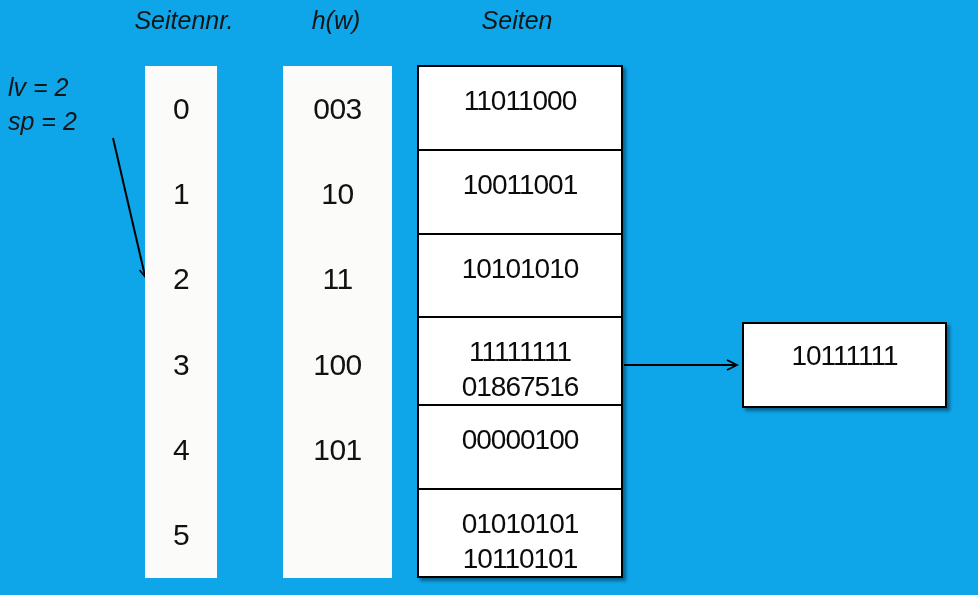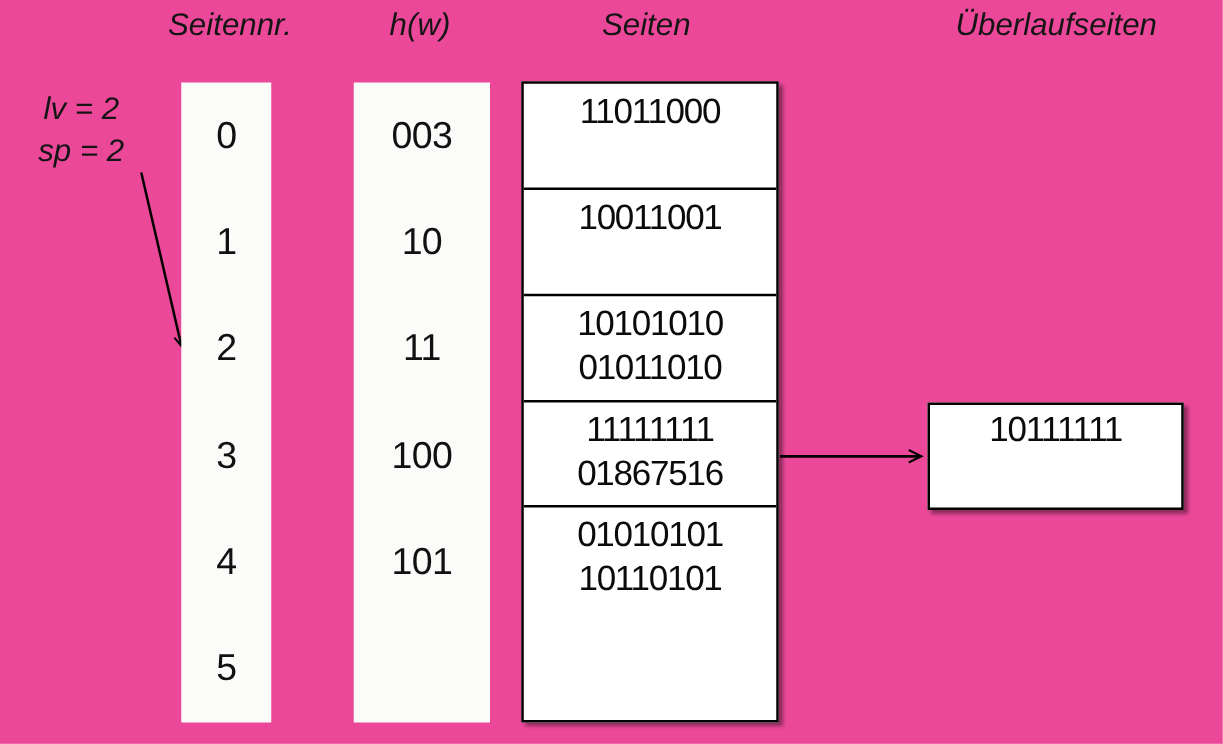--- a/index.html
+++ b/index.html
@@ -4,21 +4,21 @@
 <style>
   html, body {
     margin: 0;
     padding: 0;
     font-family: "Liberation Sans", sans-serif;
   }
   .canvas {
     position: relative;
     width: 978px;
     height: 595px;
-    background: #ec4899;
+    background: #0ea5e9;
     overflow: hidden;
     color: #111111;
   }
   
   .col-header {
     position: absolute;
     top: 4px;
     height: 32px;
     line-height: 32px;
     text-align: center;
@@ -32,21 +32,21 @@
   .hdr-hw            { left: 256px; width: 160px; font-style: italic; }
   .hdr-seiten        { left: 437px; width: 160px; }
   .hdr-ueberlauf     { left: 735px; width: 220px; }
 
   
   .annotation {
     position: absolute;
     left: 8px;
     top: 70px;
     width: 114px;
-    text-align: center;
+    text-align: left;
     font-size: 25px;
     font-style: italic;
     line-height: 34px;
     color: #151515;
     white-space: nowrap;
   }
 
   
   .strip {
     position: absolute;
@@ -77,21 +77,21 @@
     box-sizing: border-box;
     background: #ffffff;
     border: 2.5px solid #000000;
     box-shadow: 3px 3px 3px rgba(0,0,0,0.40);
     display: grid;
     grid-template-rows: repeat(6, 1fr);
   }
   .page-cell {
     border-bottom: 2px solid #000000;
     box-sizing: border-box;
-    padding-top: 4px;
+    padding-top: 16px;
     text-align: center;
   }
   .page-cell:last-child { border-bottom: none; }
   .bin {
     display: block;
     font-size: 28px;
     line-height: 35px;
     letter-spacing: -1px;
     color: #0b0b0b;
     white-space: nowrap;
@@ -101,38 +101,37 @@
   .overflow-box {
     position: absolute;
     left: 742px;
     top: 322px;
     width: 205px;
     height: 86px;
     box-sizing: border-box;
     background: #ffffff;
     border: 2.5px solid #000000;
     box-shadow: 3px 3px 3px rgba(0,0,0,0.40);
-    padding-top: 2px;
+    padding-top: 14px;
     text-align: center;
   }
 
   
   .arrow-svg { position: absolute; overflow: visible; }
   .arr-split    { left: 100px; top: 128px; }
   .arr-overflow { left: 618px; top: 350px; }
 </style>
 </head>
 <body>
 
 <div class="canvas">
 
   <div class="col-header hdr-seitennr">Seitennr.</div>
   <div class="col-header hdr-hw">h(w)</div>
   <div class="col-header hdr-seiten">Seiten</div>
-  <div class="col-header hdr-ueberlauf">Überlaufseiten</div>
 
   <div class="annotation">
     <div>lv = 2</div>
     <div>sp = 2</div>
   </div>
 
   <svg class="arrow-svg arr-split" width="60" height="160" viewBox="0 0 60 160">
     <defs>
       <marker id="ah1" markerWidth="12" markerHeight="12" refX="8" refY="5" orient="auto" markerUnits="userSpaceOnUse">
         <path d="M1,1 L9,5 L1,9" fill="none" stroke="#000" stroke-width="1.6"></path>
@@ -162,25 +161,28 @@
     <div class="page-cell">
       <span class="bin">11011000</span>
       <span class="bin"></span>
     </div>
     <div class="page-cell">
       <span class="bin">10011001</span>
       <span class="bin"></span>
     </div>
     <div class="page-cell">
       <span class="bin">10101010</span>
-      <span class="bin">01011010</span>
     </div>
     <div class="page-cell">
       <span class="bin">11111111</span>
       <span class="bin">01867516</span>
+    </div>
+    <div class="page-cell">
+      <span class="bin">00000100</span>
+      <span class="bin"></span>
     </div>
     <div class="page-cell">
       <span class="bin">01010101</span>
       <span class="bin">10110101</span>
     </div>
   </div>
 
   <svg class="arrow-svg arr-overflow" width="130" height="30" viewBox="0 0 130 30">
     <defs>
       <marker id="ah2" markerWidth="14" markerHeight="14" refX="10" refY="6" orient="auto" markerUnits="userSpaceOnUse">

